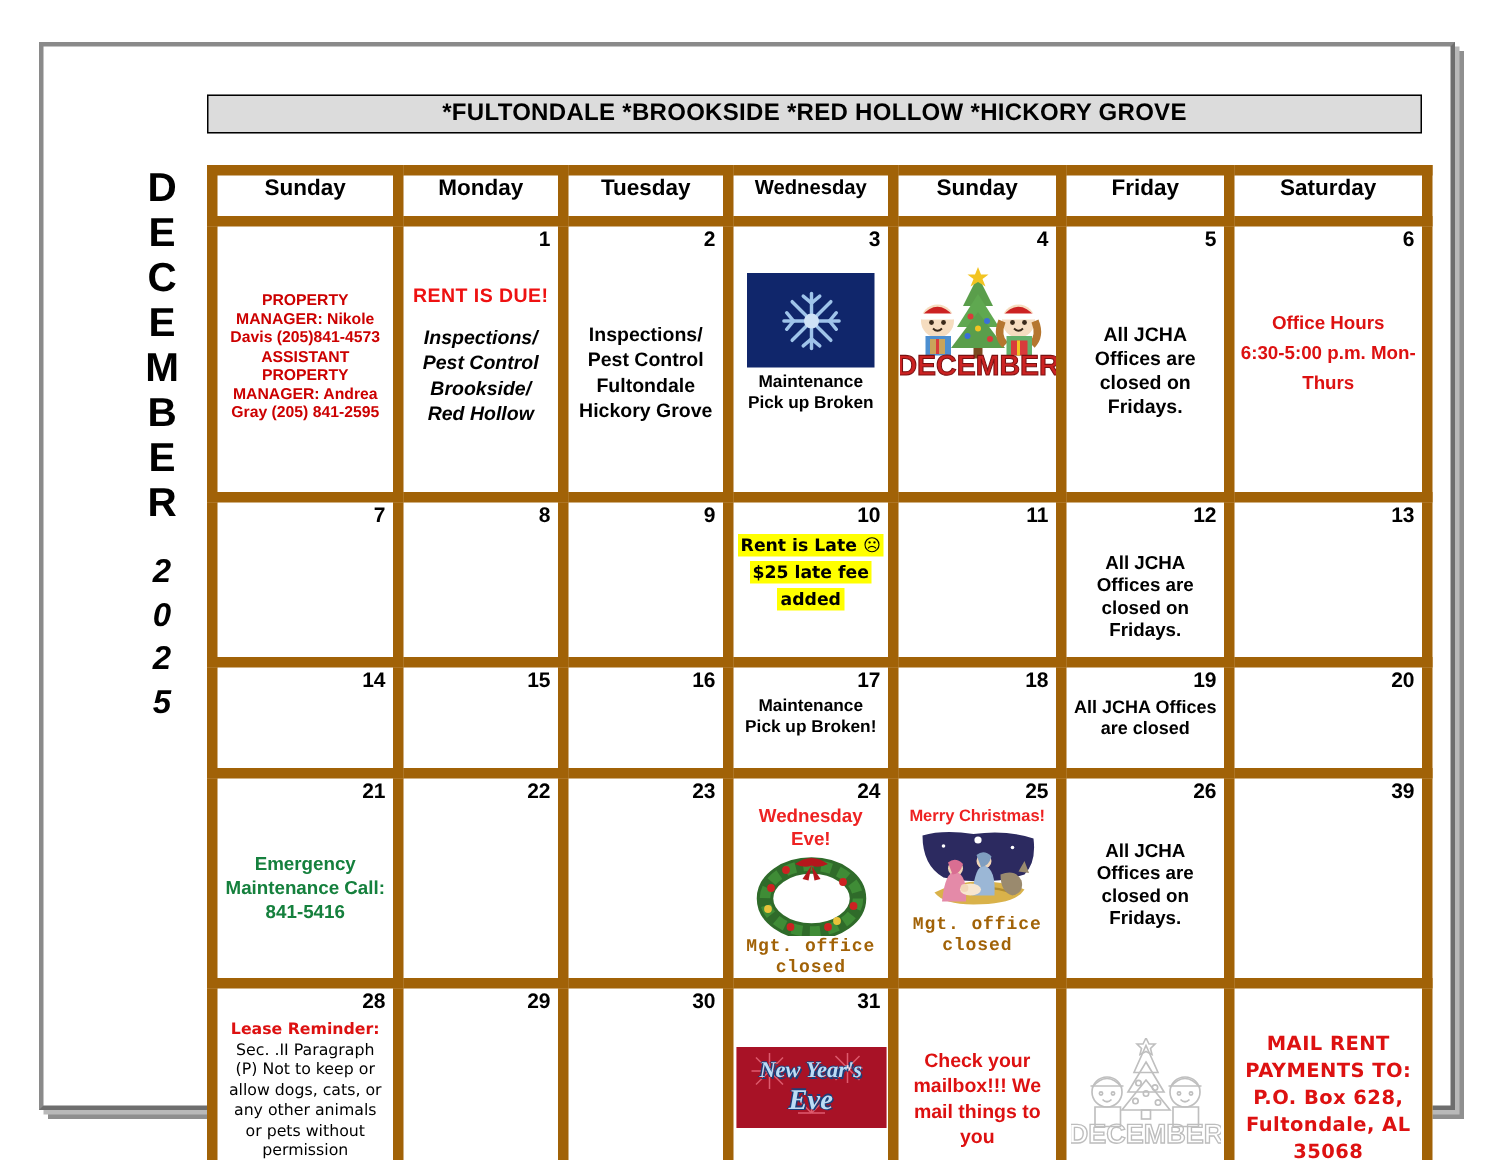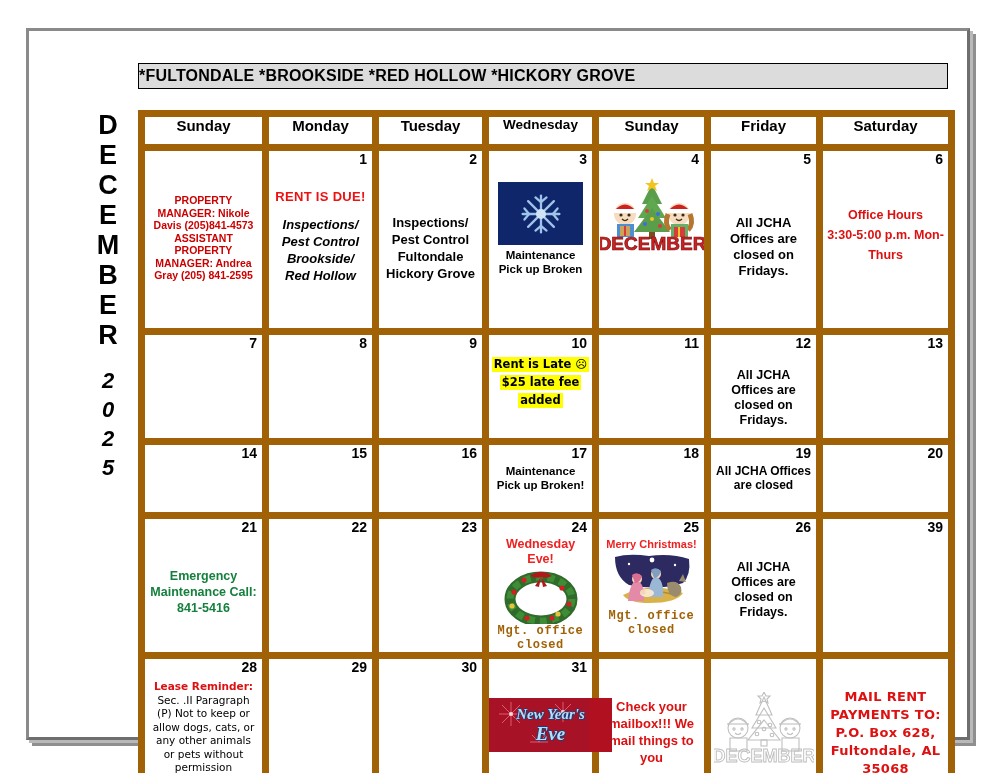--- a/index.html
+++ b/index.html
@@ -35,20 +35,21 @@
     position: absolute;
     left: 138px;
     top: 63px;
     width: 810px;
     height: 26px;
     background: #dcdcdc;
     border: 1px solid #000000;
     box-sizing: border-box;
     display: flex;
     align-items: center;
+    justify-content: center;
   }
   #banner .banner-text {
     font-size: 16px;
     font-weight: bold;
     color: #000000;
     letter-spacing: 0.2px;
     white-space: nowrap;
   }
 
   
@@ -289,21 +290,21 @@
     width: 82px;
     height: 56px;
     margin: 1px auto 1px auto;
   }
   .nativity-art {
     width: 86px;
     height: 56px;
     margin: 1px auto 1px auto;
   }
   .nye-art {
-    width: 123px;
+    width: 100px;
     height: 54px;
     margin: 22px auto 0 auto;
     position: relative;
     overflow: hidden;
     background: #b01020;
   }
   .nye-art .nye-text {
     position: absolute;
     left: 0; right: 0;
     top: 6px;
@@ -459,21 +460,21 @@
 
       <td>
         <div class="daynum">5</div>
         <div class="cellbody t-closed">All JCHA Offices are closed on Fridays.</div>
       </td>
 
       <td>
         <div class="daynum">6</div>
         <div class="cellbody t-hours">
           <div>Office Hours</div>
-          <div>3:30-5:00 p.m. Mon-Thurs</div>
+          <div>6:30-5:00 p.m. Mon-Thurs</div>
         </div>
       </td>
     </tr>
 
     <tr class="row-w2">
       <td>
         <div class="daynum">7</div>
       </td>
       <td>
         <div class="daynum">8</div>

